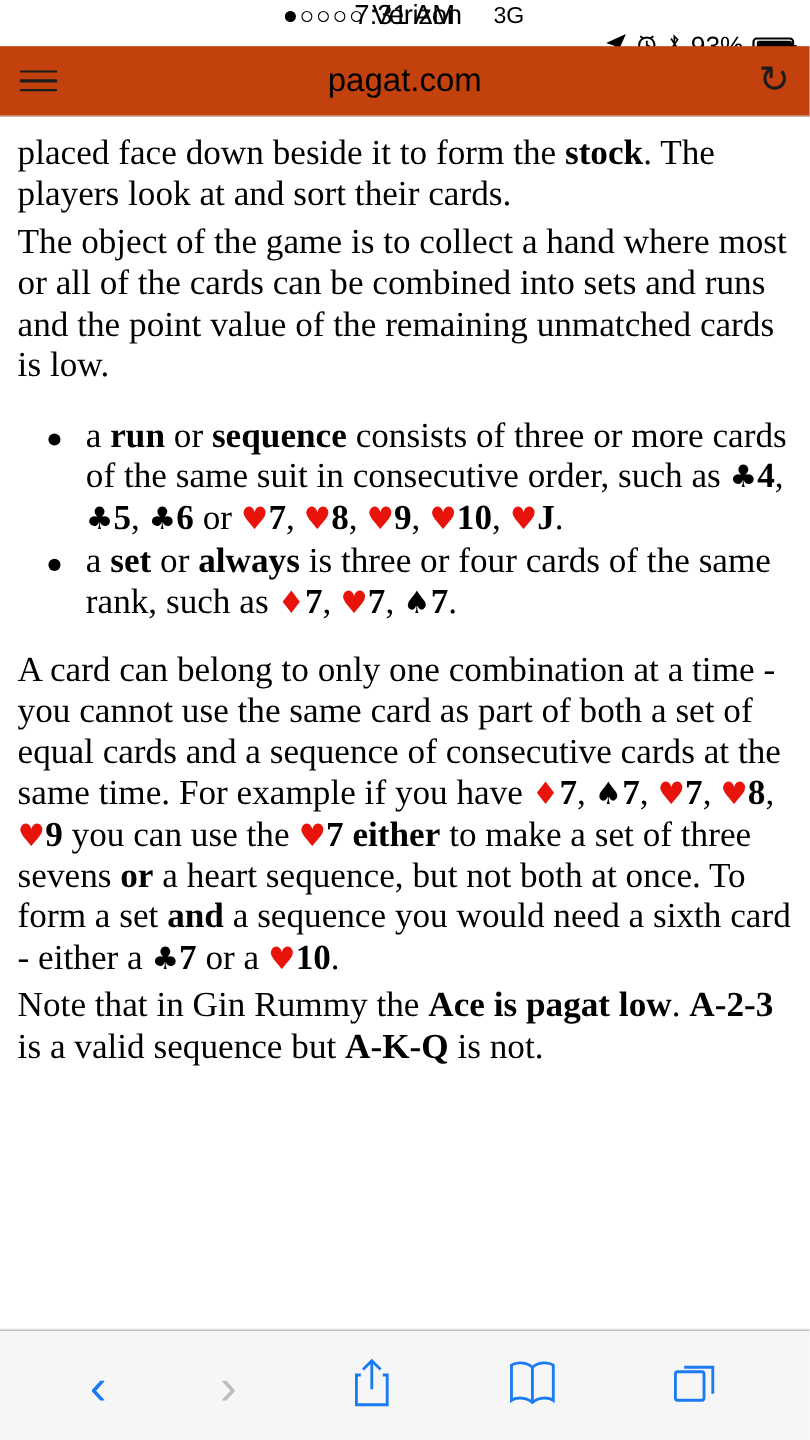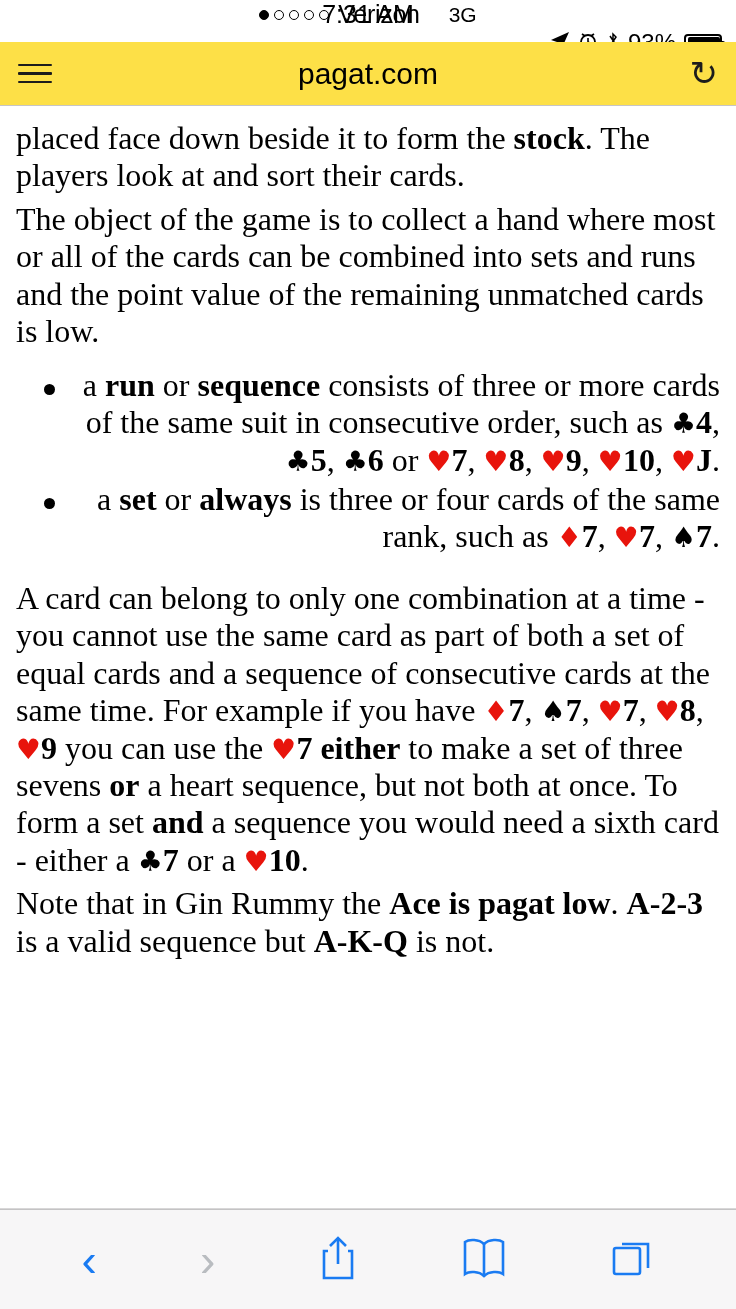--- a/index.html
+++ b/index.html
@@ -48,21 +48,21 @@
     width: 3px; height: 7px; background: #000; border-radius: 0 2px 2px 0;
   }
   .battery-fill { position: absolute; left: 1.5px; top: 1.5px; bottom: 1.5px; background: #000; border-radius: 2px; }
   .loc-arrow { font-size: 21px; transform: rotate(0deg); }
   .alarm { font-size: 21px; }
   .bt { font-size: 21px; }
 
   
   .topbar {
     height: 64px;
-    background: #fde047;
+    background: #c2410c;
     border-bottom: 1px solid #c6c5c6;
     display: flex;
     align-items: center;
     padding: 0 18px;
     position: relative;
   }
   .hamburger { width: 34px; display: flex; flex-direction: column; gap: 6px; cursor: pointer; }
   .hamburger span { display: block; height: 2.5px; background: #1c1c1c; border-radius: 1px; }
   .hamburger span:nth-child(2) { width: 100%; }
   .url {
@@ -86,21 +86,21 @@
   }
   .content p { margin: 0 0 6px 0; }
   .para-top { padding-top: 14px; }
   h2.heading {
     font-size: 44px;
     font-weight: bold;
     margin: 38px 0 34px 0;
     letter-spacing: -0.2px;
   }
   .body-para { margin-bottom: 8px; }
-  ul.bullets { list-style: none; margin: 16px 0 24px 0; padding: 0; text-align: right; }
+  ul.bullets { list-style: none; margin: 26px 0 24px 0; padding: 0; }
   ul.bullets li {
     position: relative;
     padding-left: 62px;
     margin-bottom: 2px;
   }
   ul.bullets li::before {
     content: "";
     position: absolute;
     left: 28px;
     top: 17px;

